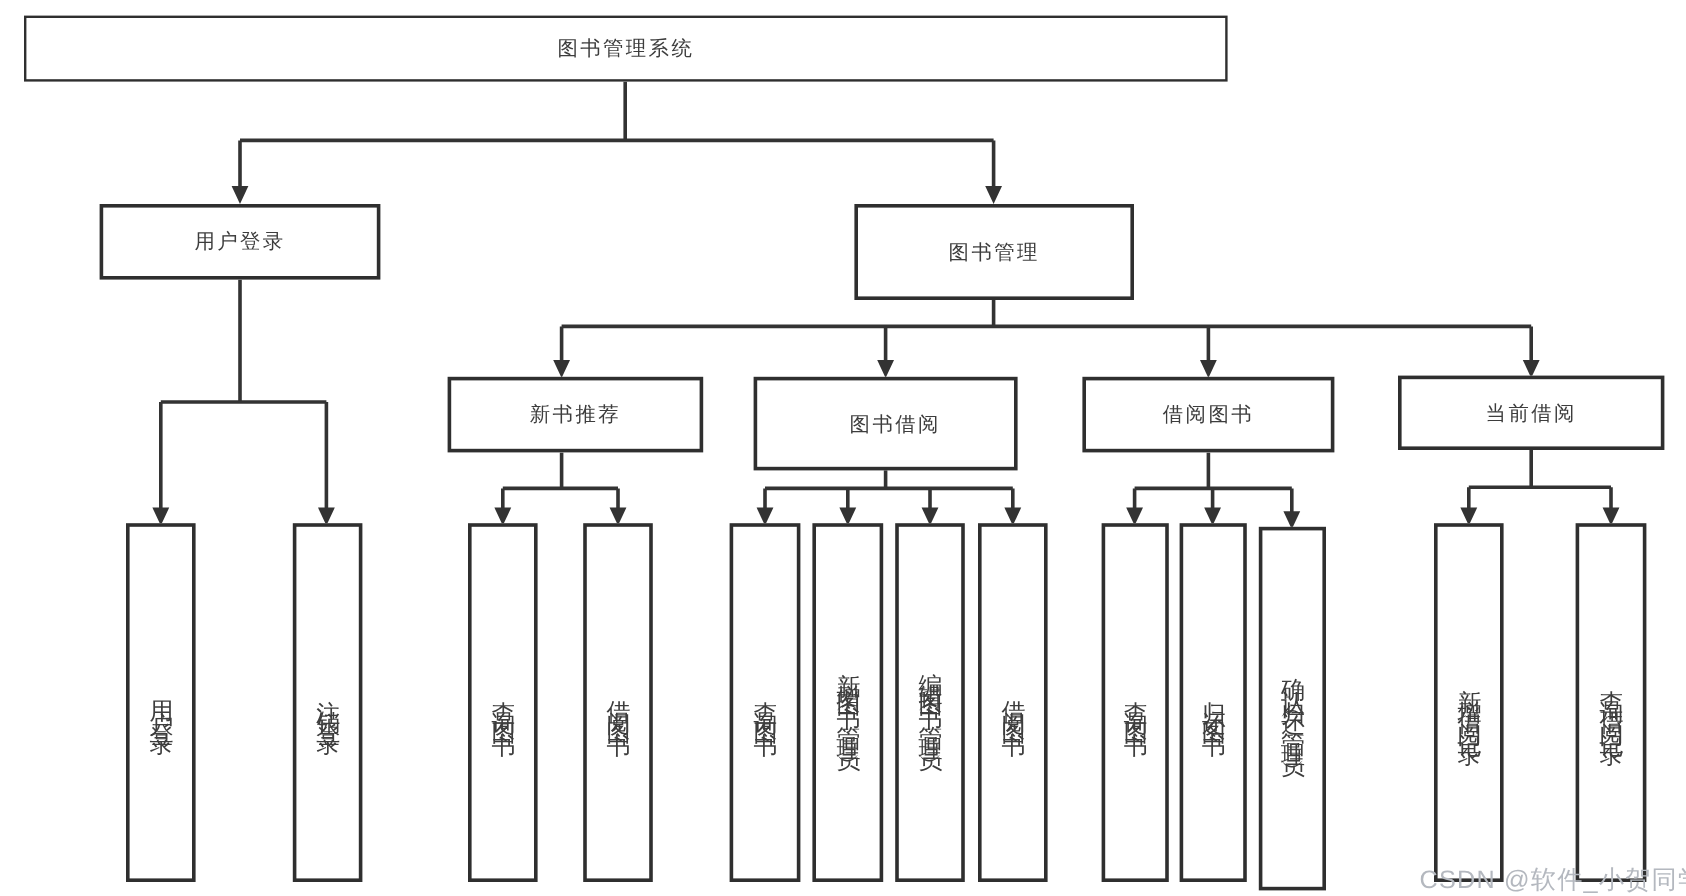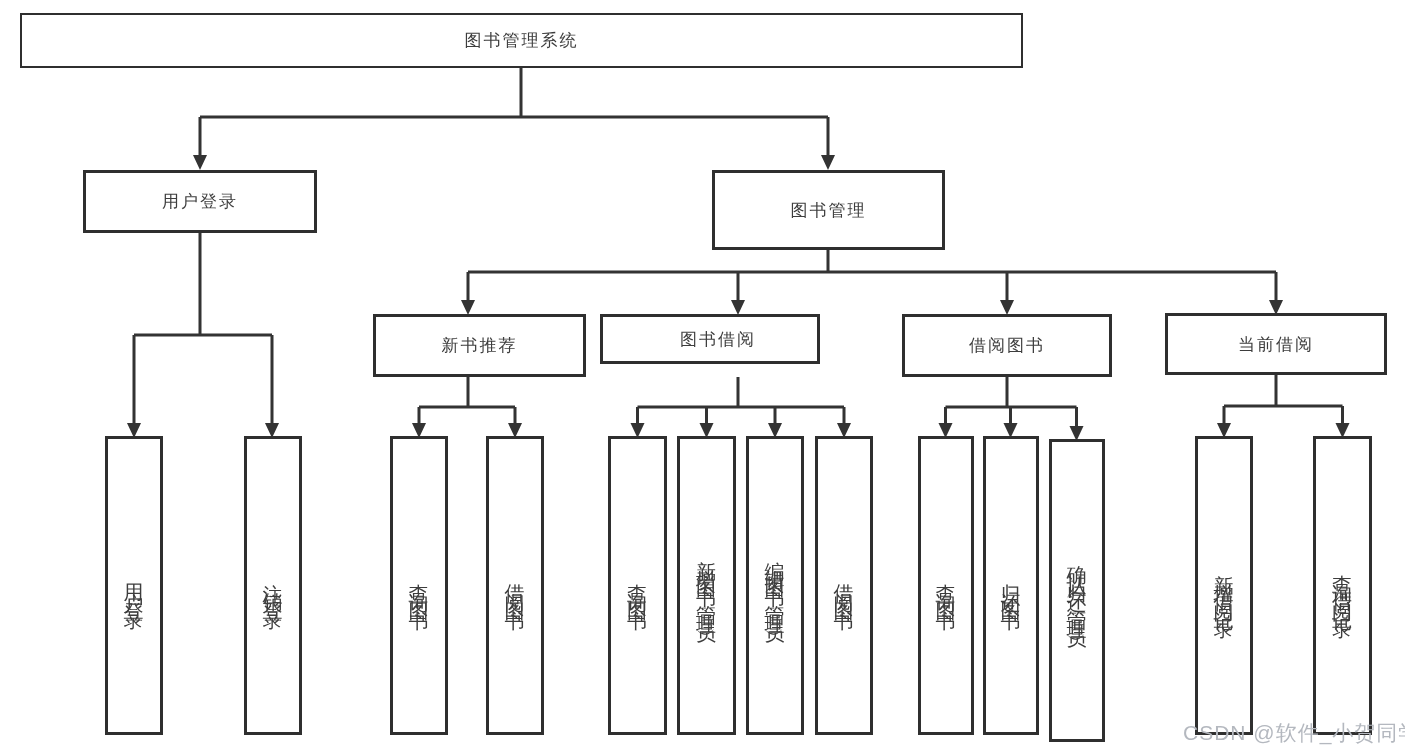--- a/index.html
+++ b/index.html
@@ -63,21 +63,21 @@
   <div class="node" style="left:83px; top:170px; width:234px; height:63px;">
     <span class="hlabel">用户登录</span>
   </div>
   <div class="node" style="left:712px; top:170px; width:233px; height:80px;">
     <span class="hlabel">图书管理</span>
   </div>
 
   <div class="node" style="left:362px; top:314px; width:213px; height:63px;margin-left:11px;">
     <span class="hlabel">新书推荐</span>
   </div>
-  <div class="node" style="left:600px; top:314px; width:220px; height:50px;padding-left:16px;">
+  <div class="node" style="left:628px; top:314px; width:220px; height:78px;padding-left:16px;">
     <span class="hlabel">图书借阅</span>
   </div>
   <div class="node" style="left:902px; top:314px; width:210px; height:63px;">
     <span class="hlabel">借阅图书</span>
   </div>
   <div class="node" style="left:1165px; top:313px; width:222px; height:62px;">
     <span class="hlabel">当前借阅</span>
   </div>
 
   <div class="node vbox" style="left:105px;">

